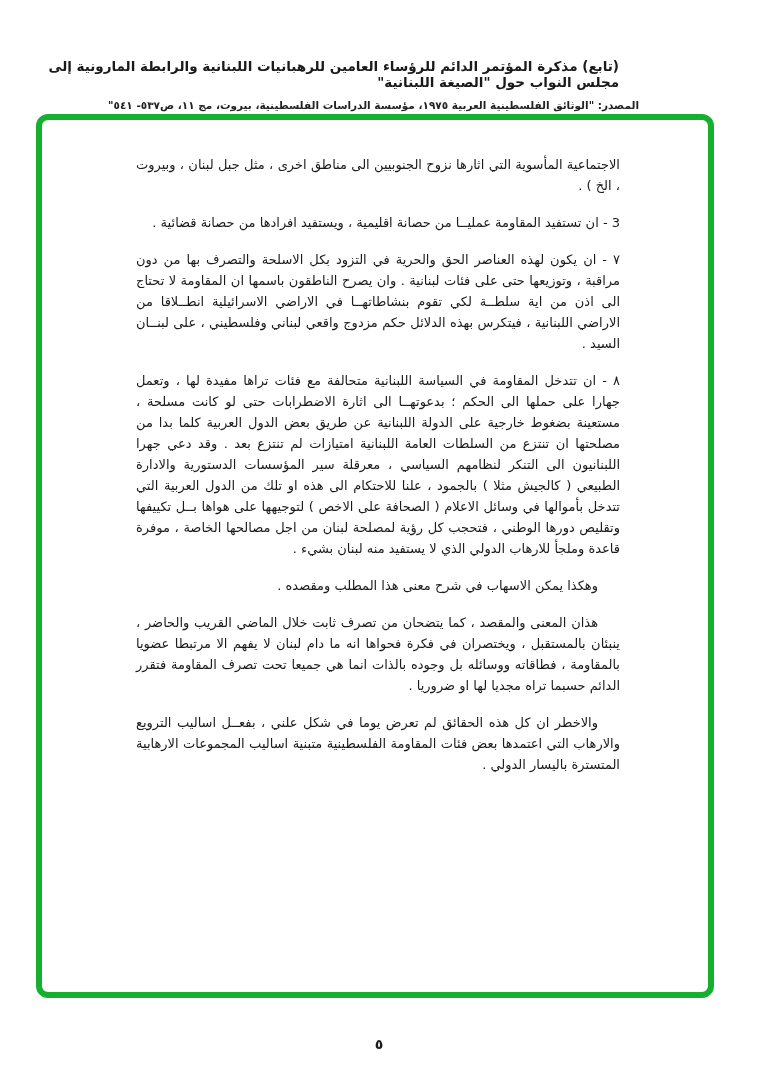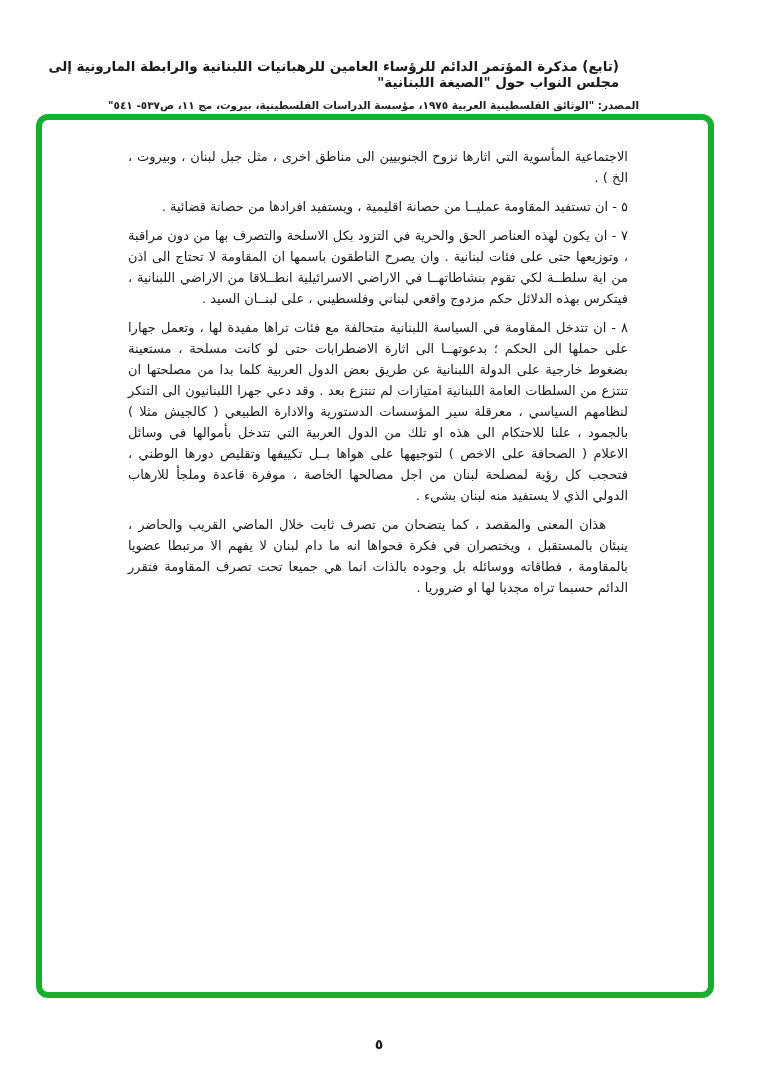--- a/index.html
+++ b/index.html
@@ -51,21 +51,21 @@
     position: absolute;
     top: 138px;
     right: 122px;
     width: 516px;
     direction: rtl;
     text-align: justify;
     font-size: 13px;
     line-height: 21px;
   }
   .doc-body p.para {
-    margin: 8px;
+    margin: 16px;
     padding: 0;
   }
   .doc-body p.para.indent {
     text-indent: 22px;
   }
   .page-number {
     position: absolute;
     bottom: 26px;
     left: 0;
     width: 758px;
@@ -80,19 +80,21 @@
 
 <div class="page-header">
   <div class="title">(تابع) مذكرة المؤتمر الدائم للرؤساء العامين للرهبانيات اللبنانية والرابطة المارونية إلى مجلس النواب حول "الصيغة اللبنانية"</div>
   <div class="source">المصدر: "الوثائق الفلسطينية العربية ١٩٧٥، مؤسسة الدراسات الفلسطينية، بيروت، مج ١١، ص٥٣٧- ٥٤١"</div>
 </div>
 
 <div class="border-box" style="border-color: rgb(23, 176, 46);"></div>
 
 <div class="doc-body" id="doc-body">
     <p class="para">الاجتماعية المأسوية التي اثارها نزوح الجنوبيين الى مناطق اخرى ، مثل جبل لبنان ، وبيروت ، الخ ) .</p>
-    <p class="para">٥ - ان تستفيد المقاومة عمليــا من حصانة اقليمية ، ويستفيد افرادها من حصانة قضائية .</p>
+    <p class="para">3 - ان تستفيد المقاومة عمليــا من حصانة اقليمية ، ويستفيد افرادها من حصانة قضائية .</p>
     <p class="para">٧ - ان يكون لهذه العناصر الحق والحرية في التزود بكل الاسلحة والتصرف بها من دون مراقبة ، وتوزيعها حتى على فئات لبنانية . وان يصرح الناطقون باسمها ان المقاومة لا تحتاج الى اذن من اية سلطــة لكي تقوم بنشاطاتهــا في الاراضي الاسرائيلية انطــلاقا من الاراضي اللبنانية ، فيتكرس بهذه الدلائل حكم مزدوج واقعي لبناني وفلسطيني ، على لبنــان السيد .</p>
     <p class="para">٨ - ان تتدخل المقاومة في السياسة اللبنانية متحالفة مع فئات تراها مفيدة لها ، وتعمل جهارا على حملها الى الحكم ؛ بدعوتهــا الى اثارة الاضطرابات حتى لو كانت مسلحة ، مستعينة بضغوط خارجية على الدولة اللبنانية عن طريق بعض الدول العربية كلما بدا من مصلحتها ان تنتزع من السلطات العامة اللبنانية امتيازات لم تنتزع بعد . وقد دعي جهرا اللبنانيون الى التنكر لنظامهم السياسي ، معرقلة سير المؤسسات الدستورية والادارة الطبيعي ( كالجيش مثلا ) بالجمود ، علنا للاحتكام الى هذه او تلك من الدول العربية التي تتدخل بأموالها في وسائل الاعلام ( الصحافة على الاخص ) لتوجيهها على هواها بــل تكييفها وتقليص دورها الوطني ، فتحجب كل رؤية لمصلحة لبنان من اجل مصالحها الخاصة ، موفرة قاعدة وملجأ للارهاب الدولي الذي لا يستفيد منه لبنان بشيء .</p>
+    <p class="para indent">وهكذا يمكن الاسهاب في شرح معنى هذا المطلب ومقصده .</p>
     <p class="para indent">هذان المعنى والمقصد ، كما يتضحان من تصرف ثابت خلال الماضي القريب والحاضر ، ينبئان بالمستقبل ، ويختصران في فكرة فحواها انه ما دام لبنان لا يفهم الا مرتبطا عضويا بالمقاومة ، فطاقاته ووسائله بل وجوده بالذات انما هي جميعا تحت تصرف المقاومة فتقرر الدائم حسبما تراه مجديا لها او ضروريا .</p>
+    <p class="para indent">والاخطر ان كل هذه الحقائق لم تعرض يوما في شكل علني ، بفعــل اساليب الترويع والارهاب التي اعتمدها بعض فئات المقاومة الفلسطينية متبنية اساليب المجموعات الارهابية المتسترة باليسار الدولي .</p>
   </div>
 
 <div class="page-number">٥</div>
 
 </body></html>

